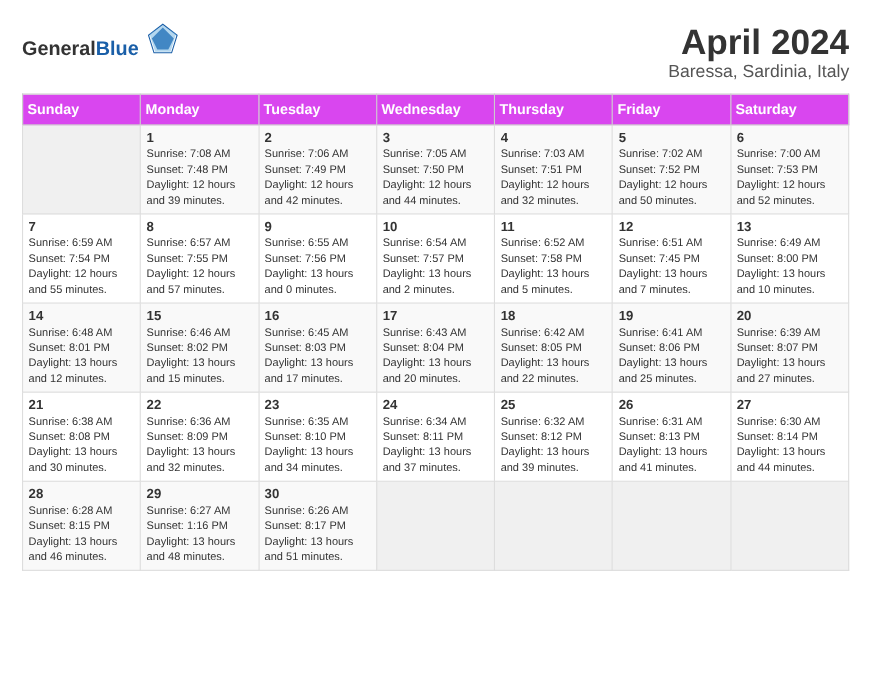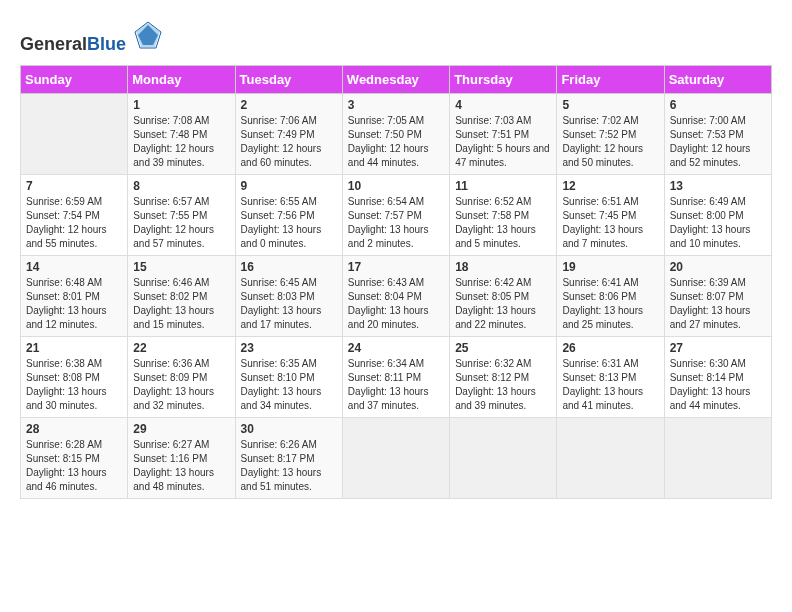--- a/index.html
+++ b/index.html
@@ -96,20 +96,24 @@
 <div class="header-area">
   <div class="logo">
     <div>
       <span class="logo-text-general">General</span><span class="logo-text-blue">Blue</span>
       <svg class="logo-icon" viewBox="0 0 30 30">
         <path d="M15 5 L25 15 L20 25 L10 25 L5 15 Z" fill="#1a5fa8"></path>
         <path d="M15 2 L28 12 L23 28 L7 28 L2 12 Z" fill="none" stroke="#1a5fa8" stroke-width="1"></path>
         <polygon points="15,3 27,11 22,27 8,27 3,11" fill="#6ab0e0" opacity="0.5"></polygon>
       </svg>
     </div>
+  </div>
+  <div class="title-area">
+    <div class="month-year">April 2024</div>
+    <div class="location">Baressa, Sardinia, Italy</div>
   </div>
 </div>
 
 <table>
   <thead>
     <tr>
       <th>Sunday</th>
       <th>Monday</th>
       <th>Tuesday</th>
       <th>Wednesday</th>
@@ -127,37 +131,37 @@
           <span>Sunrise: 7:08 AM</span><br>
           <span>Sunset: 7:48 PM</span><br>
           <span>Daylight: 12 hours and 39 minutes.</span>
         </div>
       </td>
         <td>
         <span class="day-number">2</span>
         <div class="day-info">
           <span>Sunrise: 7:06 AM</span><br>
           <span>Sunset: 7:49 PM</span><br>
-          <span>Daylight: 12 hours and 60 minutes.</span>
+          <span>Daylight: 12 hours and 42 minutes.</span>
         </div>
       </td>
         <td>
         <span class="day-number">3</span>
         <div class="day-info">
           <span>Sunrise: 7:05 AM</span><br>
           <span>Sunset: 7:50 PM</span><br>
           <span>Daylight: 12 hours and 44 minutes.</span>
         </div>
       </td>
         <td>
         <span class="day-number">4</span>
         <div class="day-info">
           <span>Sunrise: 7:03 AM</span><br>
           <span>Sunset: 7:51 PM</span><br>
-          <span>Daylight: 5 hours and 47 minutes.</span>
+          <span>Daylight: 12 hours and 32 minutes.</span>
         </div>
       </td>
         <td>
         <span class="day-number">5</span>
         <div class="day-info">
           <span>Sunrise: 7:02 AM</span><br>
           <span>Sunset: 7:52 PM</span><br>
           <span>Daylight: 12 hours and 50 minutes.</span>
         </div>
       </td>

